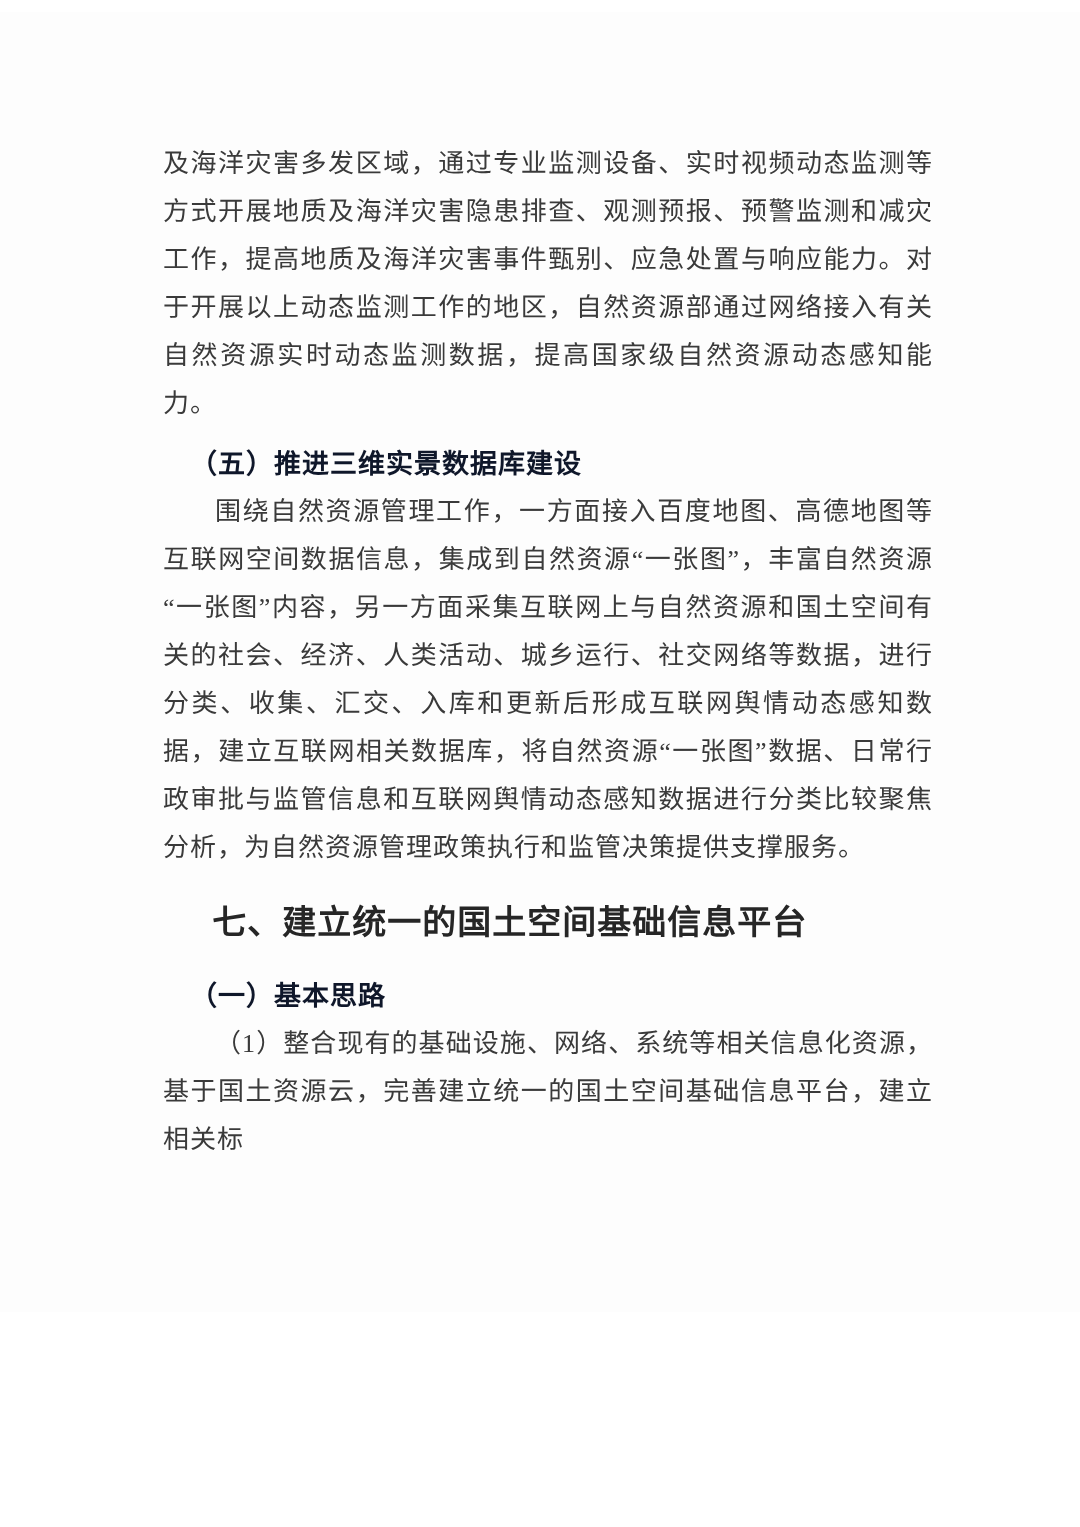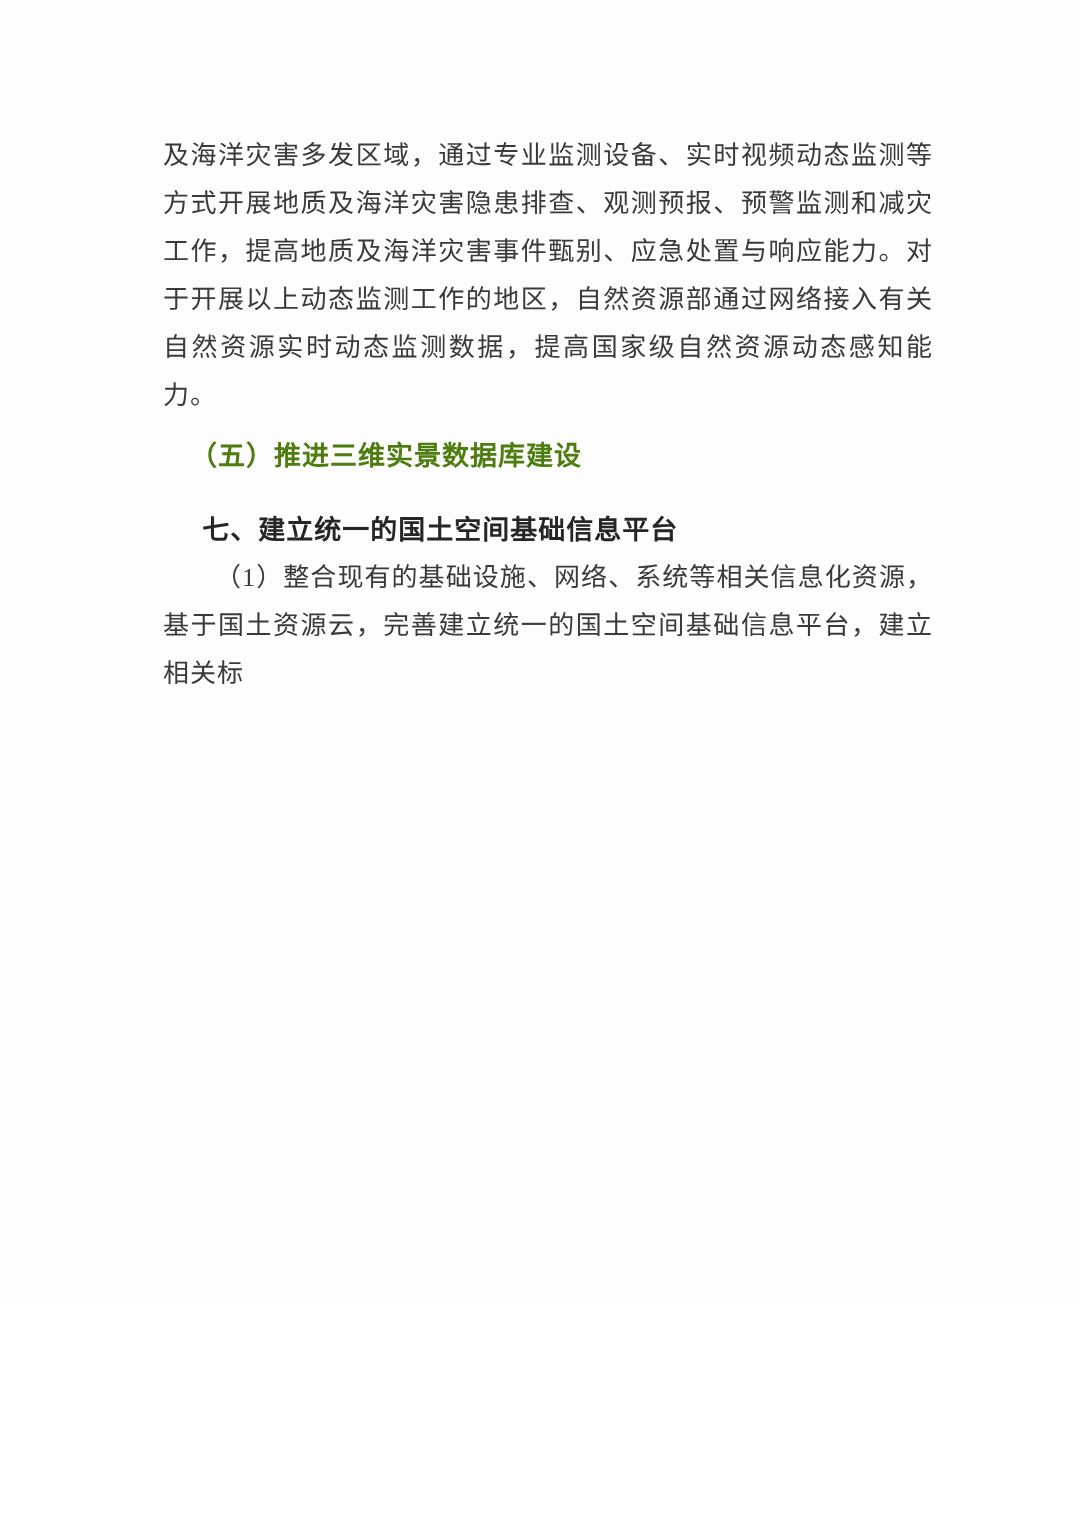--- a/index.html
+++ b/index.html
@@ -4,21 +4,21 @@
 <style>
   html, body {
     margin: 0;
     padding: 0;
     background: #ffffff;
   }
   .page {
     position: relative;
     width: 1080px;
     height: 1300px;
-    margin: 4px auto;
+    margin: 12px auto;
     background: #fdfdfd;
     overflow: hidden;
     box-sizing: border-box;
     text-decoration: underline;
   }
   .content {
     position: absolute;
     top: 128px;
     left: 163px;
     width: 770px;
@@ -35,28 +35,28 @@
   .indent-2 {
     text-indent: 2em;
   }
   .sub-heading {
     margin: 12px 0 0 0;
     font-family: "Liberation Sans", "DejaVu Sans", sans-serif;
     font-weight: bold;
     font-size: 27px;
     line-height: 48px;
     letter-spacing: 1px;
-    color: #4d7c0f;
+    color: #0f172a;
     text-indent: 1em;
   }
   .chapter-heading {
     margin: 26px 0 0 0;
     font-family: "Liberation Sans", "DejaVu Sans", sans-serif;
     font-weight: bold;
-    font-size: 27px;
+    font-size: 34px;
     line-height: 48px;
     letter-spacing: 1px;
     color: #262626;
     text-indent: 1.45em;
   }
   .spaced {
     margin-top: 26px;
   }
 </style>
 </head>
@@ -64,20 +64,22 @@
 
 <div class="page">
   <div class="content">
 
     <p class="body-text">及海洋灾害多发区域，通过专业监测设备、实时视频动态监测等方式开展地质及海洋灾害隐患排查、观测预报、预警监测和减灾工作，提高地质及海洋灾害事件甄别、应急处置与响应能力。对于开展以上动态监测工作的地区，自然资源部通过网络接入有关自然资源实时动态监测数据，提高国家级自然资源动态感知能力。</p>
 
     <h2 class="sub-heading">（五）推进三维实景数据库建设</h2>
 
 
 
+    <p class="body-text indent-2">围绕自然资源管理工作，一方面接入百度地图、高德地图等互联网空间数据信息，集成到自然资源“一张图”，丰富自然资源“一张图”内容，另一方面采集互联网上与自然资源和国土空间有关的社会、经济、人类活动、城乡运行、社交网络等数据，进行分类、收集、汇交、入库和更新后形成互联网舆情动态感知数据，建立互联网相关数据库，将自然资源“一张图”数据、日常行政审批与监管信息和互联网舆情动态感知数据进行分类比较聚焦分析，为自然资源管理政策执行和监管决策提供支撑服务。</p>
 
     <h1 class="chapter-heading">七、建立统一的国土空间基础信息平台</h1>
 
+    <h2 class="sub-heading spaced">（一）基本思路</h2>
 
     <p class="body-text indent-2">（1）整合现有的基础设施、网络、系统等相关信息化资源，基于国土资源云，完善建立统一的国土空间基础信息平台，建立相关标</p>
 
   </div>
 </div>
 
 </body></html>

